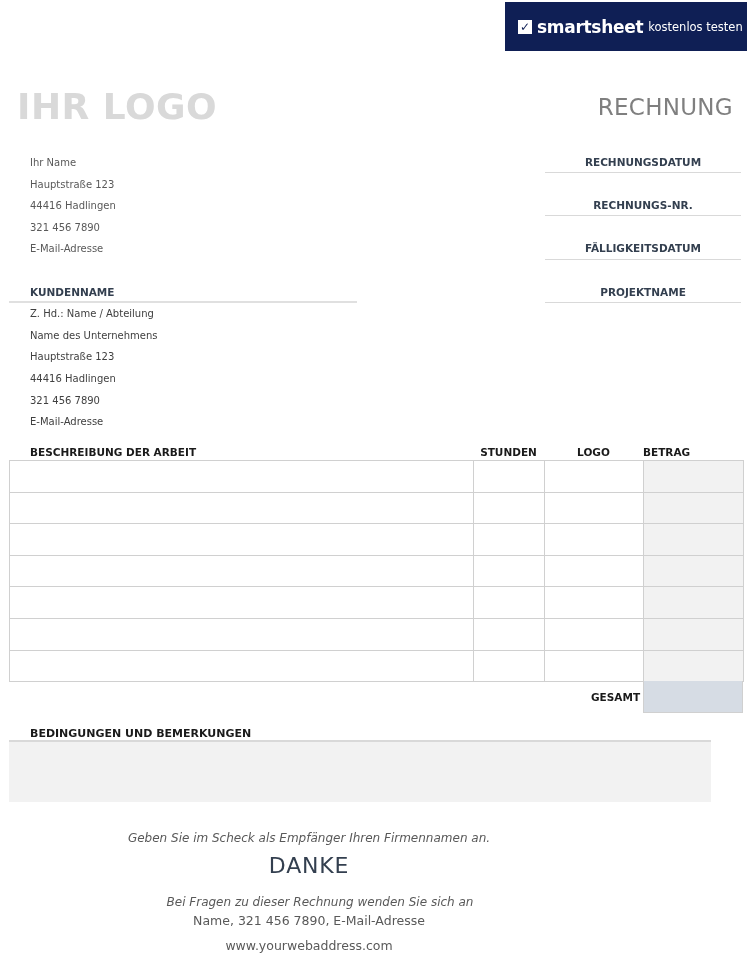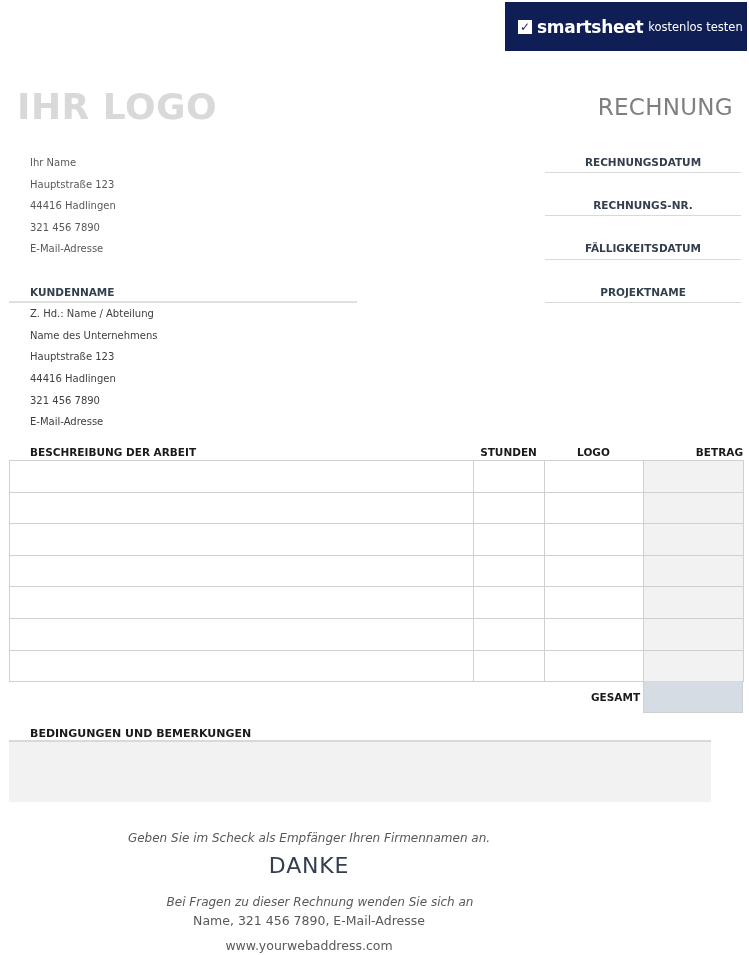--- a/index.html
+++ b/index.html
@@ -72,21 +72,21 @@
 <div class="abs client-line" style="top:303px">Z. Hd.: Name / Abteilung</div>
 <div class="abs client-line" style="top:325px">Name des Unternehmens</div>
 <div class="abs client-line" style="top:346px">Hauptstraße 123</div>
 <div class="abs client-line" style="top:368px">44416 Hadlingen</div>
 <div class="abs client-line" style="top:390px">321 456 7890</div>
 <div class="abs client-line" style="top:411px">E-Mail-Adresse</div>
 
 <div class="abs th" style="left:30px">BESCHREIBUNG DER ARBEIT</div>
 <div class="abs th" style="left:473px;width:71px;text-align:center">STUNDEN</div>
 <div class="abs th" style="left:544px;width:99px;text-align:center">LOGO</div>
-<div class="abs th" style="left:643px;width:100px;text-align:right">BETRAG</div>
+<div class="abs th" style="left:643px;width:100px;text-align:left">BETRAG</div>
 
 <table class="items">
   <tbody>
       <tr>
         <td class="c1"></td>
         <td class="c2"></td>
         <td class="c3"></td>
         <td class="c4"></td>
       </tr>
   <tr>

